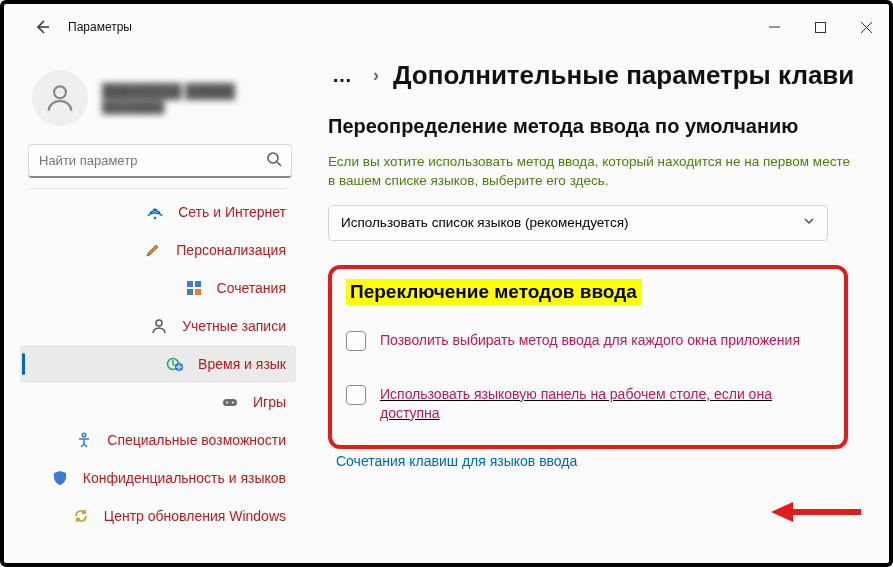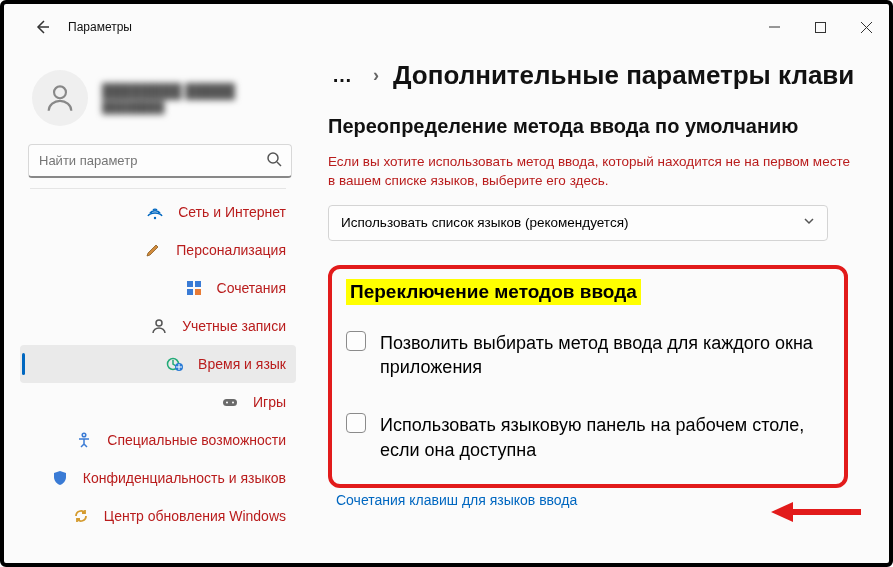--- a/index.html
+++ b/index.html
@@ -75,21 +75,21 @@
     font-size: 26px; font-weight: 600; color: #111;
     padding-bottom: 22px; white-space: nowrap; overflow: hidden;
   }
   .bc-more { font-size: 20px; letter-spacing: 3px; cursor: pointer; padding: 0 4px; }
   .bc-chevron { font-size: 18px; color: #666; }
   .section-head {
     font-size: 20px; font-weight: 600; color: #111; line-height: 1.3;
     padding-right: 20px; margin-bottom: 14px;
   }
   .section-desc {
-    font-size: 13.5px; color: #b91c1c; line-height: 1.4; padding-right: 31px;
+    font-size: 13.5px; color: #4d7c0f; line-height: 1.4; padding-right: 31px;
   }
   .dropdown {
     margin-top: 14px;
     border: 1px solid #d4d4d4; border-radius: 4px;
     background: #fdfdfd;
     height: 36px; display: flex; align-items: center;
     padding: 8px 12px; justify-content: space-between;
     max-width: 500px;
     font-size: 13.5px; cursor: pointer;
   }
@@ -100,26 +100,26 @@
     max-width: 520px;
   }
   .switch-head {
     display: inline-block;
     font-size: 19px; font-weight: 600;
     background: #ffff00; padding: 2px 4px;
   }
   .check-row {
     display: flex; gap: 14px; margin-top: 26px; align-items: flex-start;
   }
-  .check-row + .check-row { margin-top: 34px; }
+  .check-row + .check-row { margin-top: 34px; text-decoration: underline; }
   .checkbox {
     width: 20px; height: 20px; border: 1px solid #8b8b8b;
     border-radius: 4px; background: #fdfdfd; flex-shrink: 0;
   }
-  .check-label { font-size: 18px; color: #000000; line-height: 1.35; padding-right: 4px; }
+  .check-label { font-size: 14px; color: #be185d; line-height: 1.35; padding-right: 4px; }
   .link { color: #0067c0; font-size: 14px; margin-top: 16px; display:block; cursor:pointer; margin-left: 8px;}
   .link2 { color: #0067c0; font-size: 14px; margin-top: 4px; display:block; cursor:pointer; margin-left: 8px;}
   .arrow {
     position: absolute; right: 28px; top: 450px;
     display: flex; align-items: center;
   }
   .arrow svg { display:block; }
 </style>
 </head>
 <body>

